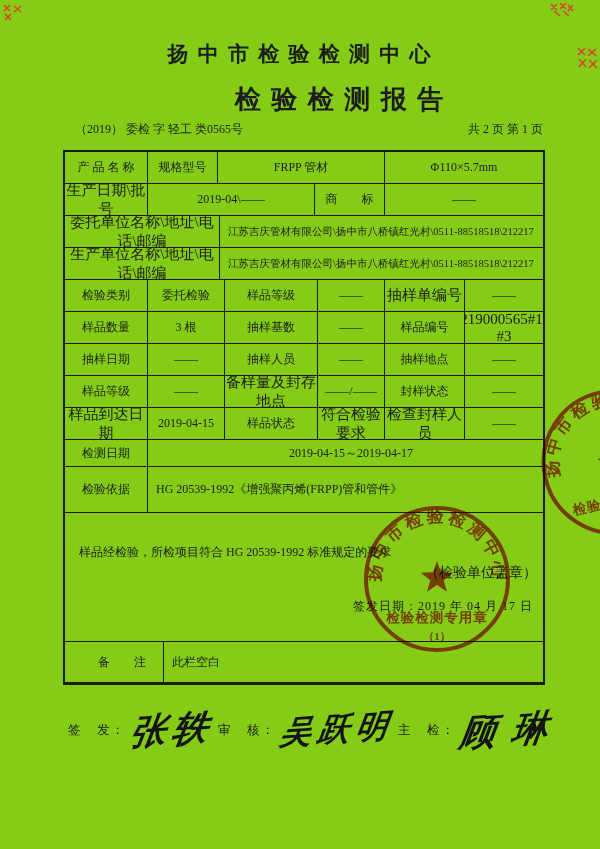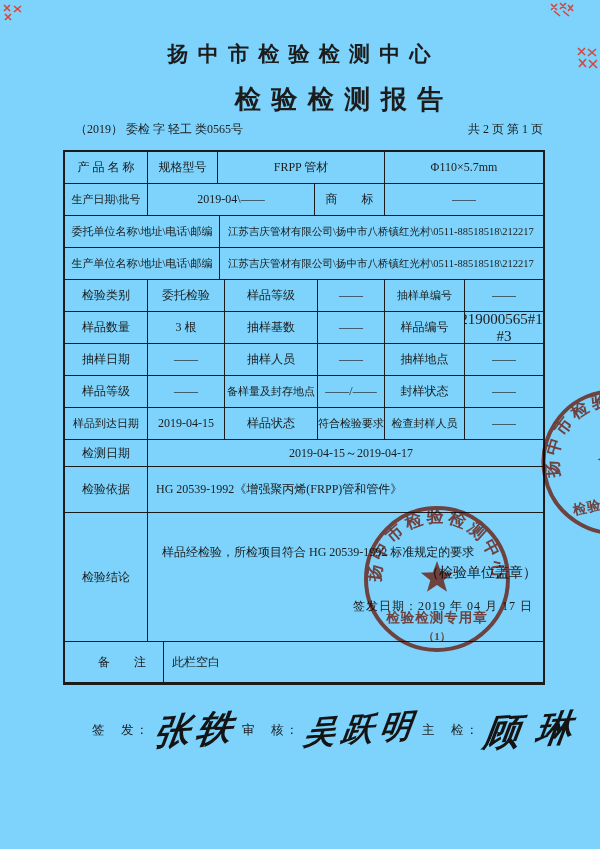--- a/index.html
+++ b/index.html
@@ -1,18 +1,18 @@
 <!DOCTYPE html>
 <html style="--stamp-color: #dd3b2b;"><head>
 <meta charset="utf-8">
 <style>
   html,body{margin:0;padding:0;background:#e8e8e6;}
   .page{
     position:relative; width:600px; height:849px; margin:0 auto;
-    background:#7dd3fc; overflow:hidden;
+    background:#84cc16; overflow:hidden;
     font-family:"Liberation Serif","DejaVu Serif",serif;
     color:#1c1c1c;
   }
   
   .org-name{
     position:absolute; top:40px; left:0; width:100%;
     text-align:center; font-size:21px; font-weight:bold; letter-spacing:2px;
   }
   .report-title{
     position:absolute; top:82px; left:0; width:100%;
@@ -34,30 +34,30 @@
     border-right:1px solid #1b1b1b; box-sizing:border-box;
     display:flex; align-items:center; justify-content:center;
     text-align:center; padding:0 0; overflow:hidden;
   }
   .td:last-child{border-right:none;}
   .left{justify-content:flex-start; text-align:left; padding-left:8px;}
   .h32{height:32px;} .h27{height:27px;gap:11px;} .h46{height:46px;} .h129{height:129px;} .h40{height:40px;}
   .w83{width:83px;} .w167{width:167px;} .w70{width:70px;} .w155{width:155px;}
   .w77{width:77px;} .w93{width:93px;} .w67{width:67px;} .w80{width:80px;}
   .wf{flex:1;}
-  .sm{font-size:11px;} .xs{font-size:10.5px;} .num{font-size:15px; letter-spacing:0;}
+  .sm{font-size:15px;} .xs{font-size:10.5px;} .num{font-size:15px; letter-spacing:0;}
   
   .concl-cell{position:relative; display:block; padding:0;}
   .concl-text{position:absolute; top:30px; left:14px; right:10px; text-align:left; line-height:1.5;}
   .seal-note{position:absolute; right:6px; bottom:59px; font-size:14px;}
   .issue-date{position:absolute; right:10px; bottom:26px; font-size:12px; letter-spacing:1px;}
   
   .sig-row{
     position:absolute; left:68px; top:698px; right:40px; height:64px;
-    display:flex; align-items:center; font-size:12.5px;margin-left:24px;
+    display:flex; align-items:center; font-size:12.5px;
   }
   .sig-label{white-space:nowrap; letter-spacing:2px;}
   .sig-name{
     display:inline-block; font-size:36px; font-weight:600; font-style:italic;
     transform:rotate(-4deg) skewX(-12deg);
     letter-spacing:6px; color:#141414; white-space:nowrap;
   }
   .sig-1{width:138px; text-align:center; margin:0 4px;}
   .sig-2{width:148px; text-align:center; margin:0 4px; font-size:32px;}
   .sig-3{width:110px; text-align:center; margin:0 4px; letter-spacing:16px;}
@@ -176,21 +176,20 @@
       <div class="td w83">检测日期</div>
       <div class="td wf">2019-04-15～2019-04-17</div>
     </div>
 
     <div class="tr h46">
       <div class="td w83">检验依据</div>
       <div class="td wf left">HG 20539-1992《增强聚丙烯(FRPP)管和管件》</div>
     </div>
 
     <div class="tr h129">
-      <div class="td w83">检验结论</div>
       <div class="td wf concl-cell">
         <div class="concl-text">样品经检验，所检项目符合 HG 20539-1992 标准规定的要求</div>
         <div class="seal-note">（检验单位盖章）</div>
         <div class="issue-date">签发日期：2019 年 04 月 17 日</div>
       </div>
     </div>
 
     <div class="tr h40">
       <div class="td w83">备　　注</div>
       <div class="td wf left">此栏空白</div>

